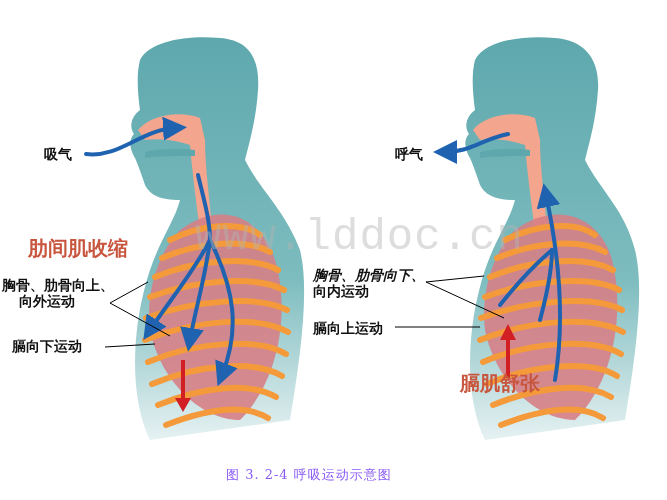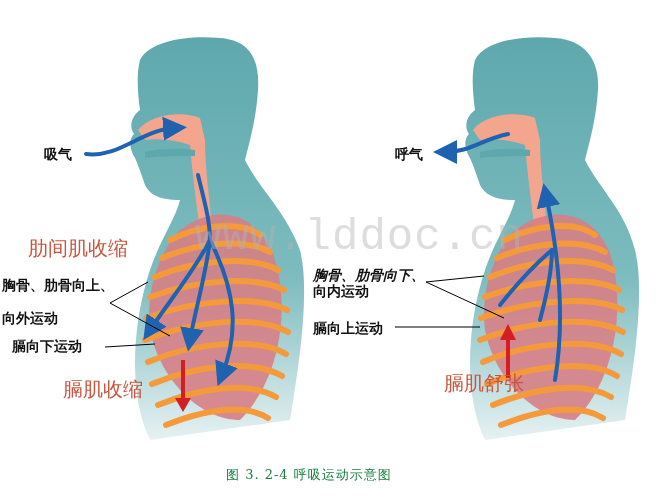--- a/index.html
+++ b/index.html
@@ -1,25 +1,25 @@
 <!DOCTYPE html>
 <html><head>
 <meta charset="utf-8">
 <style>
   html, body { margin: 0; padding: 0; background: #ffffff; }
   body { width: 667px; height: 500px; position: relative; overflow: hidden;
          font-family: "DejaVu Serif", serif; }
   .figure { position: absolute; left: 0; top: 0; width: 667px; height: 500px; }
   svg.art { position: absolute; left: 0; top: 0; }
-  .lbl { position: absolute; white-space: nowrap; color: #111; }
+  .lbl { position: absolute; white-space: nowrap; color: #111; font-weight: bold; }
   .small { font-size: 14px; font-weight: bold; font-family: "DejaVu Sans", sans-serif; line-height: 15px; }
   .big { font-size: 20px; color: #c8553d; font-family: "DejaVu Serif", serif; }
   .watermark { position: absolute; font-family: Liberation Mono, monospace; font-size: 44px;
                color: rgba(180,180,180,0.45); letter-spacing: 1px; }
-  .caption { position: absolute; left: 226px; top: 466px; font-size: 13px; color: #15803d;
+  .caption { position: absolute; left: 226px; top: 466px; font-size: 13px; color: #8b5cf6;
              font-family: "DejaVu Serif", serif; letter-spacing: 1px; }
 </style>
 </head>
 <body>
 
 <div class="figure">
 
   <svg class="art" width="667" height="500" viewBox="0 0 667 500">
     <defs>
       <linearGradient id="bodyG" x1="0" y1="0" x2="0" y2="1">
@@ -115,24 +115,23 @@
         <line x1="395" y1="327" x2="480" y2="327"></line>
       </g>
     </g>
   </svg>
 
   <div class="watermark" style="left:195px; top:212px;">www.lddoc.cn</div>
 
   <div class="lbl small" style="left:44px; top:147px;">吸气</div>
   <div class="lbl big" style="left:28px; top:235px;">肋间肌收缩</div>
   <div class="lbl small" style="left:2px; top:278px;">胸骨、肋骨向上、</div>
-  <div class="lbl small" style="left:2px; top:294px;margin-top:17px;">向外运动</div>
+  <div class="lbl small" style="left:19px; top:294px;">向外运动</div>
   <div class="lbl small" style="left:12px; top:339px;">膈向下运动</div>
-  <div class="lbl big" style="left:63px; top:376px;">膈肌收缩</div>
 
   <div class="lbl small" style="left:395px; top:147px;">呼气</div>
   <div class="lbl small" style="left:313px; top:268px;font-style:italic;">胸骨、肋骨向下、</div>
   <div class="lbl small" style="left:313px; top:284px;">向内运动</div>
   <div class="lbl small" style="left:313px; top:321px;">膈向上运动</div>
-  <div class="lbl big" style="left:444px; top:370px;">膈肌舒张</div>
+  <div class="lbl big" style="left:460px; top:370px;">膈肌舒张</div>
 
   <div class="caption">图 3. 2-4  呼吸运动示意图</div>
 </div>
 
 </body></html>

